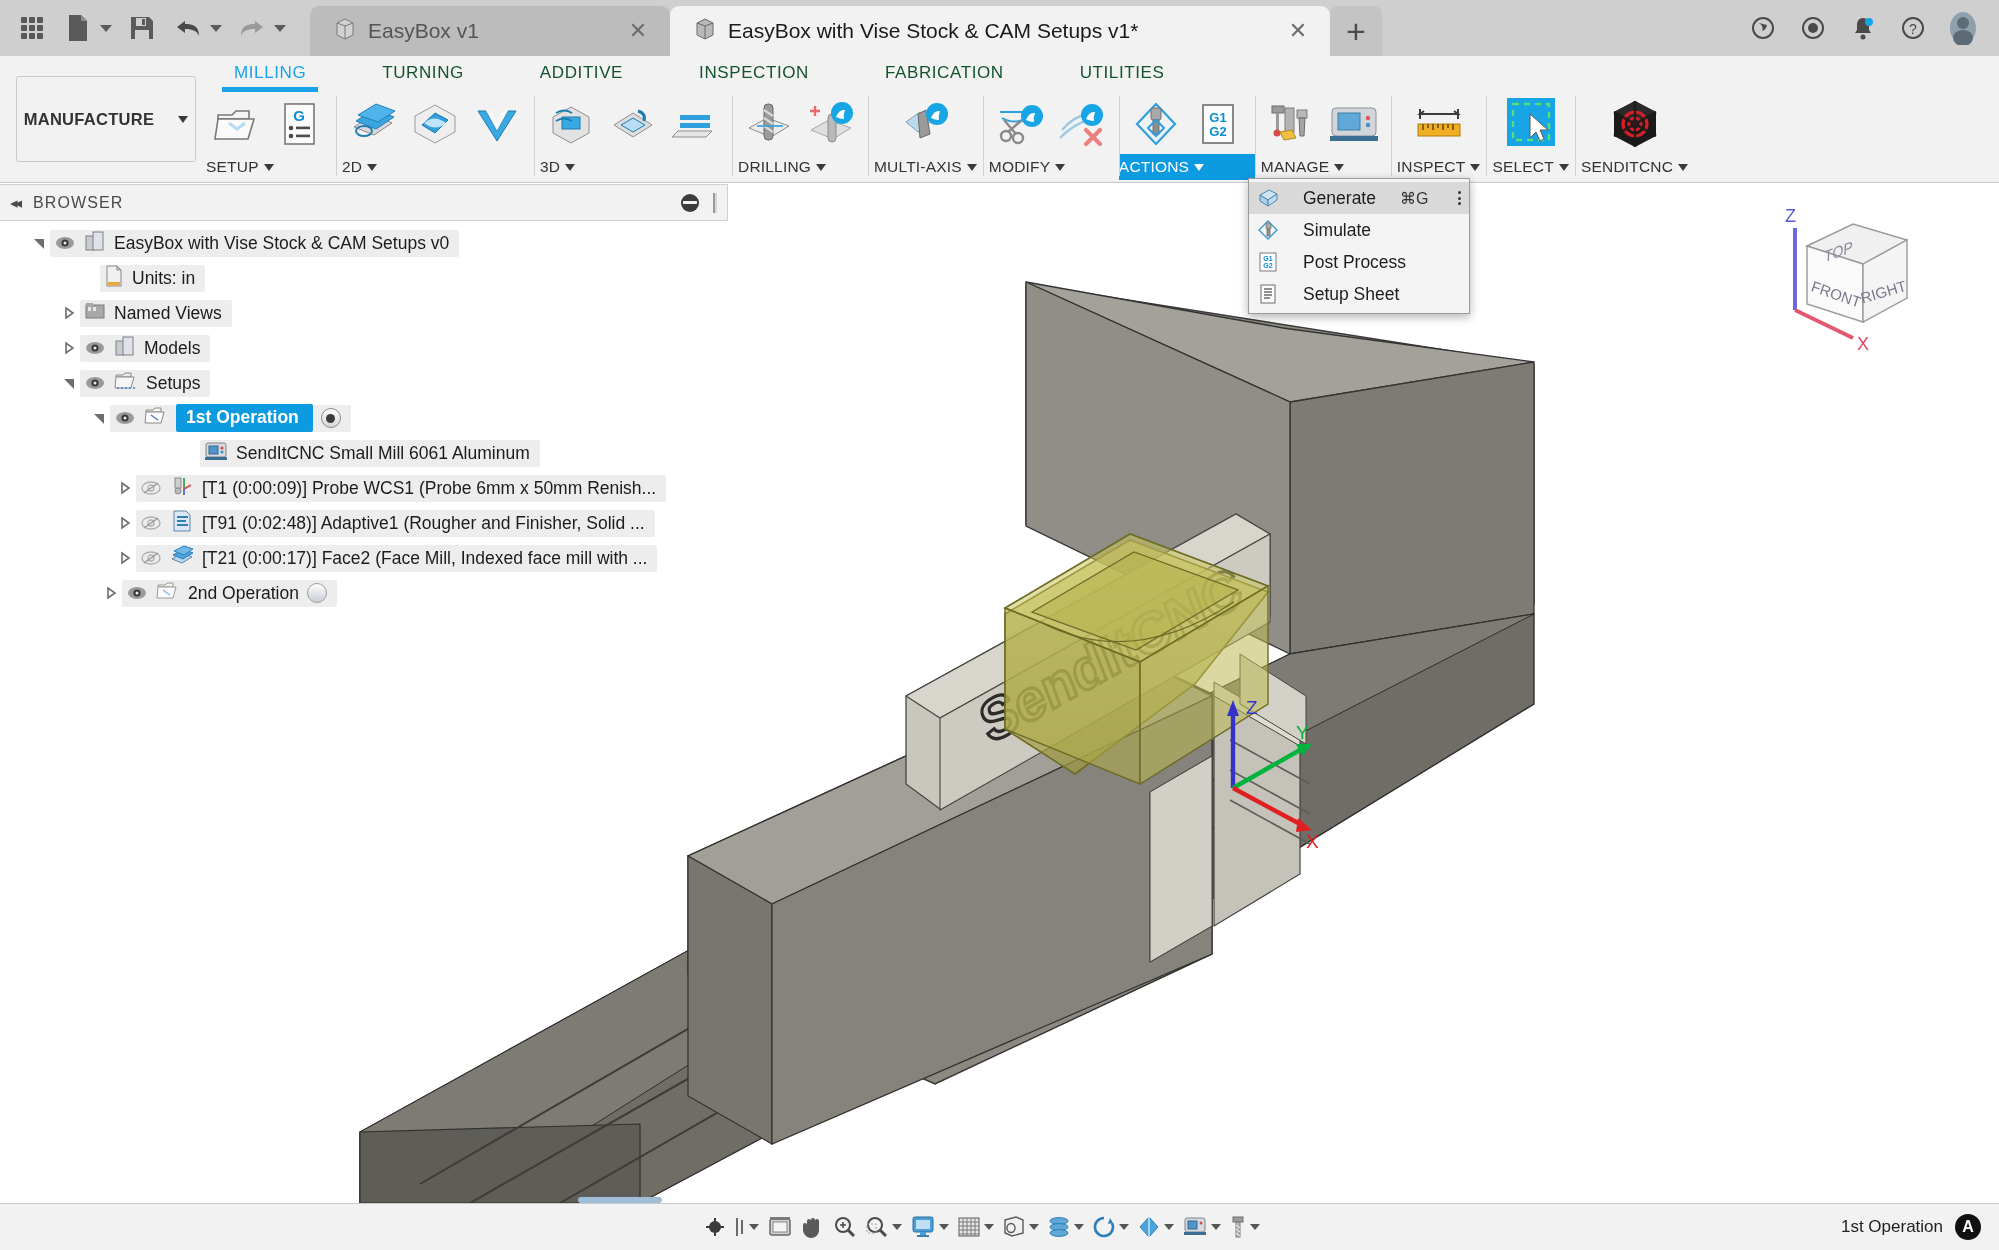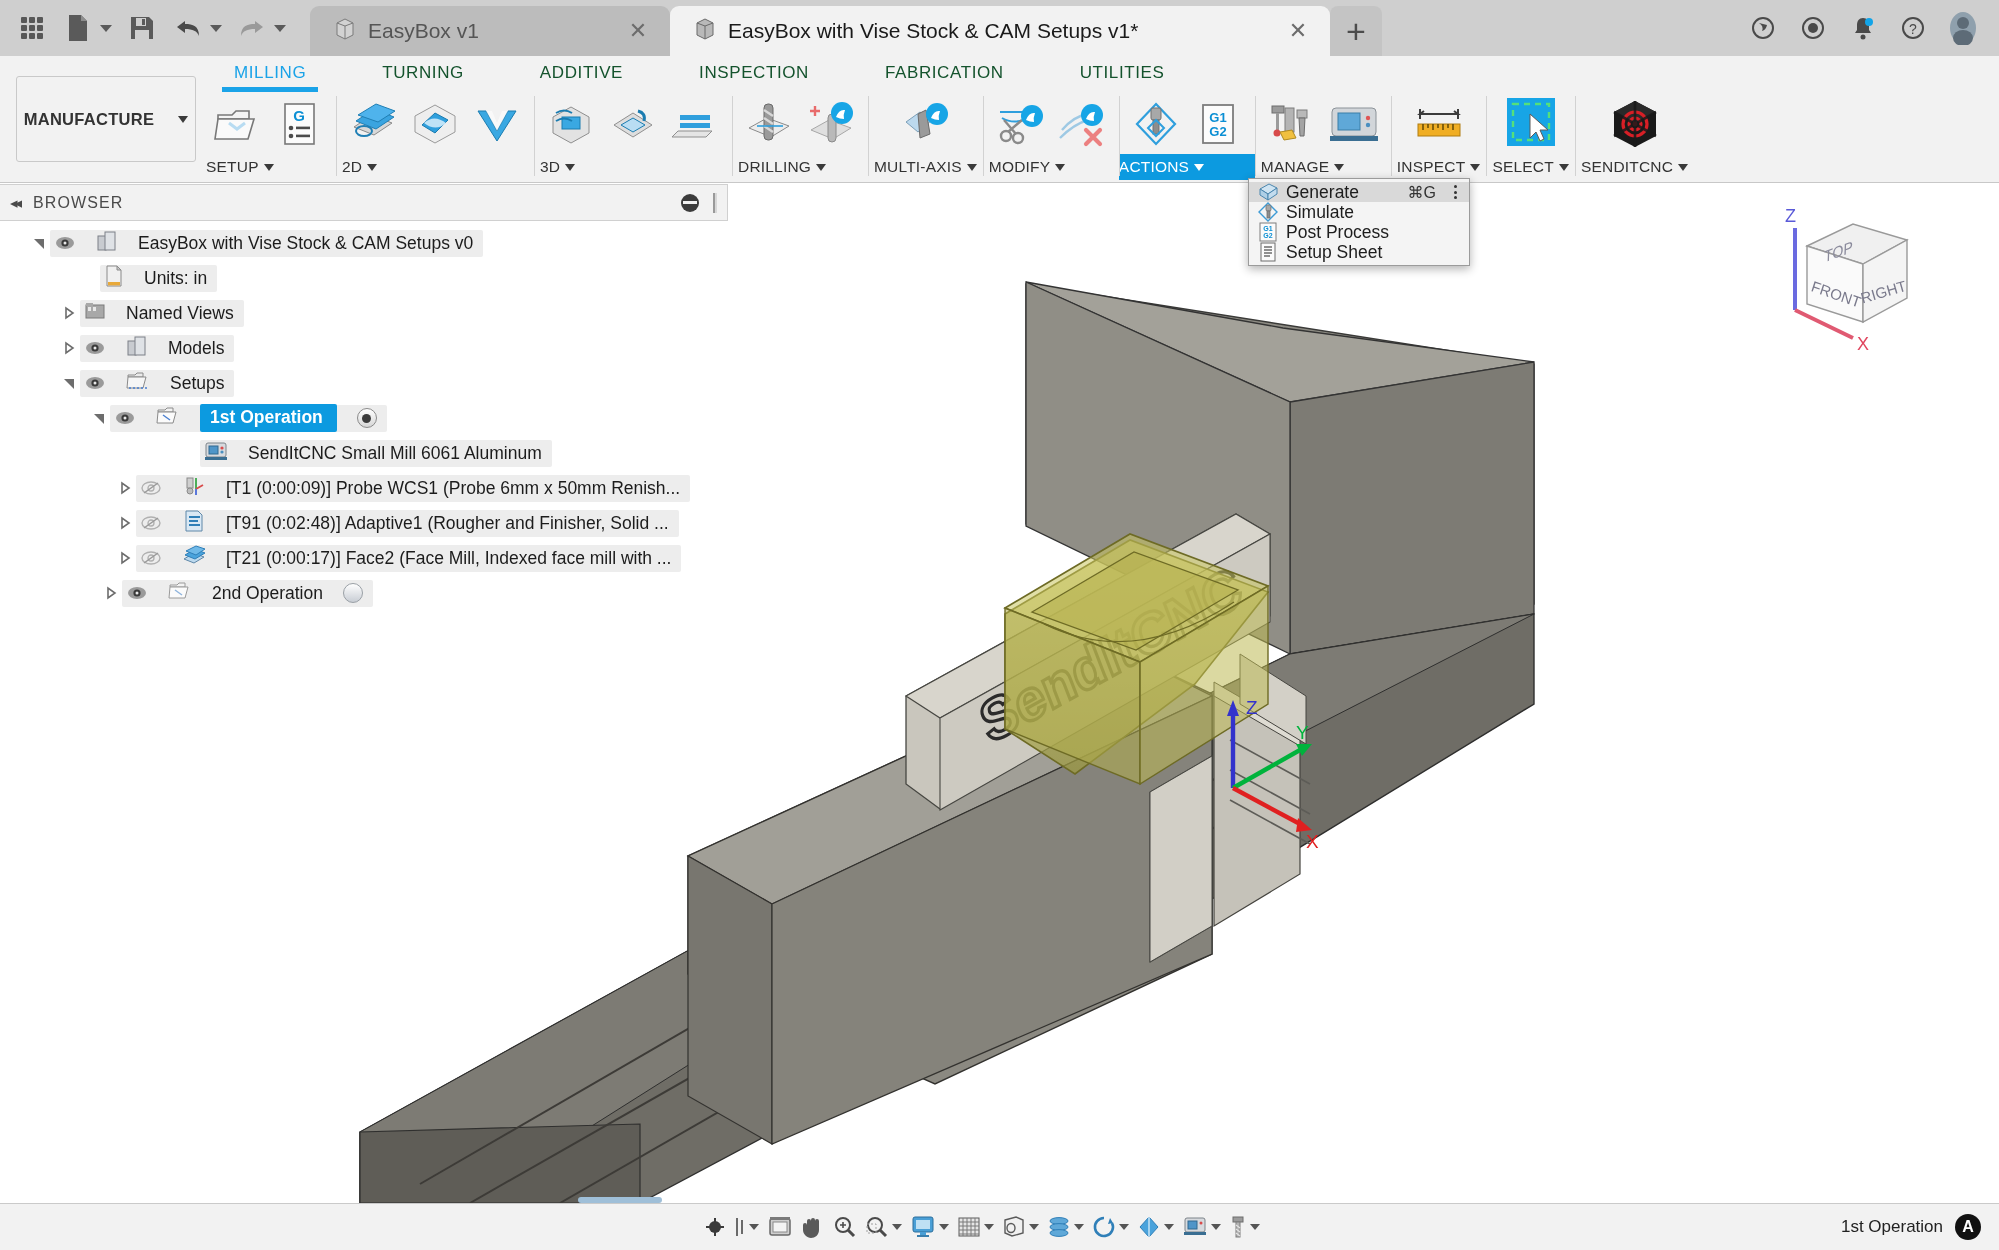--- a/index.html
+++ b/index.html
@@ -89,21 +89,21 @@
   }
   .plabel.hot { background: #0c9ae0; color: #fff; width: calc(100% + 12px); margin: 0 -6px; }
   .plabel.hot .caret-dk { border-top-color: #fff; }
 
   
   #actions-menu {
     position: absolute; left: 1248px; top: 178px; width: 222px;
     background: #f4f4f4; border: 1px solid #9b9b9b; box-shadow: 0 3px 9px rgba(0,0,0,.30);
     z-index: 60; padding: 3px 0;
   }
-  .mi { height: 20px; display: flex; align-items: center; gap: 7px; padding: 0 8px; font-size: 17.5px; color: #1d1d1d; }
+  .mi { height: 32px; display: flex; align-items: center; gap: 24px; padding: 0 8px; font-size: 17.5px; color: #1d1d1d; }
   .mi.hl { background: #d9d9d9; }
   .mi .mi-icon { width: 22px; height: 22px; display: flex; align-items: center; justify-content: center; }
   .mi .mi-label { flex: 1; }
   .mi .mi-short { font-size: 16px; color: #333; margin-right: 6px; }
   .mi .mi-dots { width: 12px; display: flex; flex-direction: column; align-items: center; gap: 2.5px; }
   .mi .mi-dots i { width: 3px; height: 3px; background: #333; border-radius: 50%; display: block; }
 
   
   #browser {
     position: absolute; left: 0; top: 184px; width: 728px; z-index: 40;
@@ -114,21 +114,21 @@
   }
   #browser-hdr .bh-title { font-size: 16px; color: #4a4a4a; letter-spacing: 1.1px; flex: 1; }
   .collapse-arrows { color: #4a4a4a; font-size: 15px; letter-spacing: -3px; }
   .dot-btn { width: 18px; height: 18px; border-radius: 50%; background: #3c3c3c; position: relative; }
   .dot-btn::after { content:""; position:absolute; left:2px; right:2px; top:7.5px; height:3px; background:#f2f2f2; }
   .grip { width: 4px; height: 20px; border-left: 2px solid #9a9a9a; border-right: 2px solid #d8d8d8; }
 
   #tree { padding-top: 7px; font-size: 17.5px; color: #1c1c1c; }
   .tn { display: flex; align-items: center; height: 30px; margin-bottom: 5px; }
   .tn .tw { width: 22px; display: flex; align-items: center; justify-content: center; }
-  .tn .row-bg { display: inline-flex; align-items: center; gap: 20px; background: #ededed; padding: 3px 10px 3px 4px; border-radius: 2px; height: 27px; }
+  .tn .row-bg { display: inline-flex; align-items: center; gap: 8px; background: #ededed; padding: 3px 10px 3px 4px; border-radius: 2px; height: 27px; }
   .eye { width: 22px; height: 18px; display:flex;align-items:center;justify-content:center; }
   .tn-label { white-space: nowrap; }
   .sel-chip { background: #0c9ae0; color: #fff; font-weight: bold; padding: 3px 14px 4px 10px; border-radius: 2px; }
   .radio-on { width: 20px; height: 20px; border-radius: 50%; background: linear-gradient(#fff,#d6d6d6); border: 1px solid #8a8a8a; display:flex;align-items:center;justify-content:center; }
   .radio-on i { width: 9px; height: 9px; border-radius: 50%; background: #3b3b3b; display:block; }
   .radio-off { width: 20px; height: 20px; border-radius: 50%; background: linear-gradient(#ffffff,#c8cdd4); border: 1px solid #9aa0a6; }
 
   
   #viewport {
     position: absolute; left: 0; top: 184px; width: 1999px; height: 1019px;

